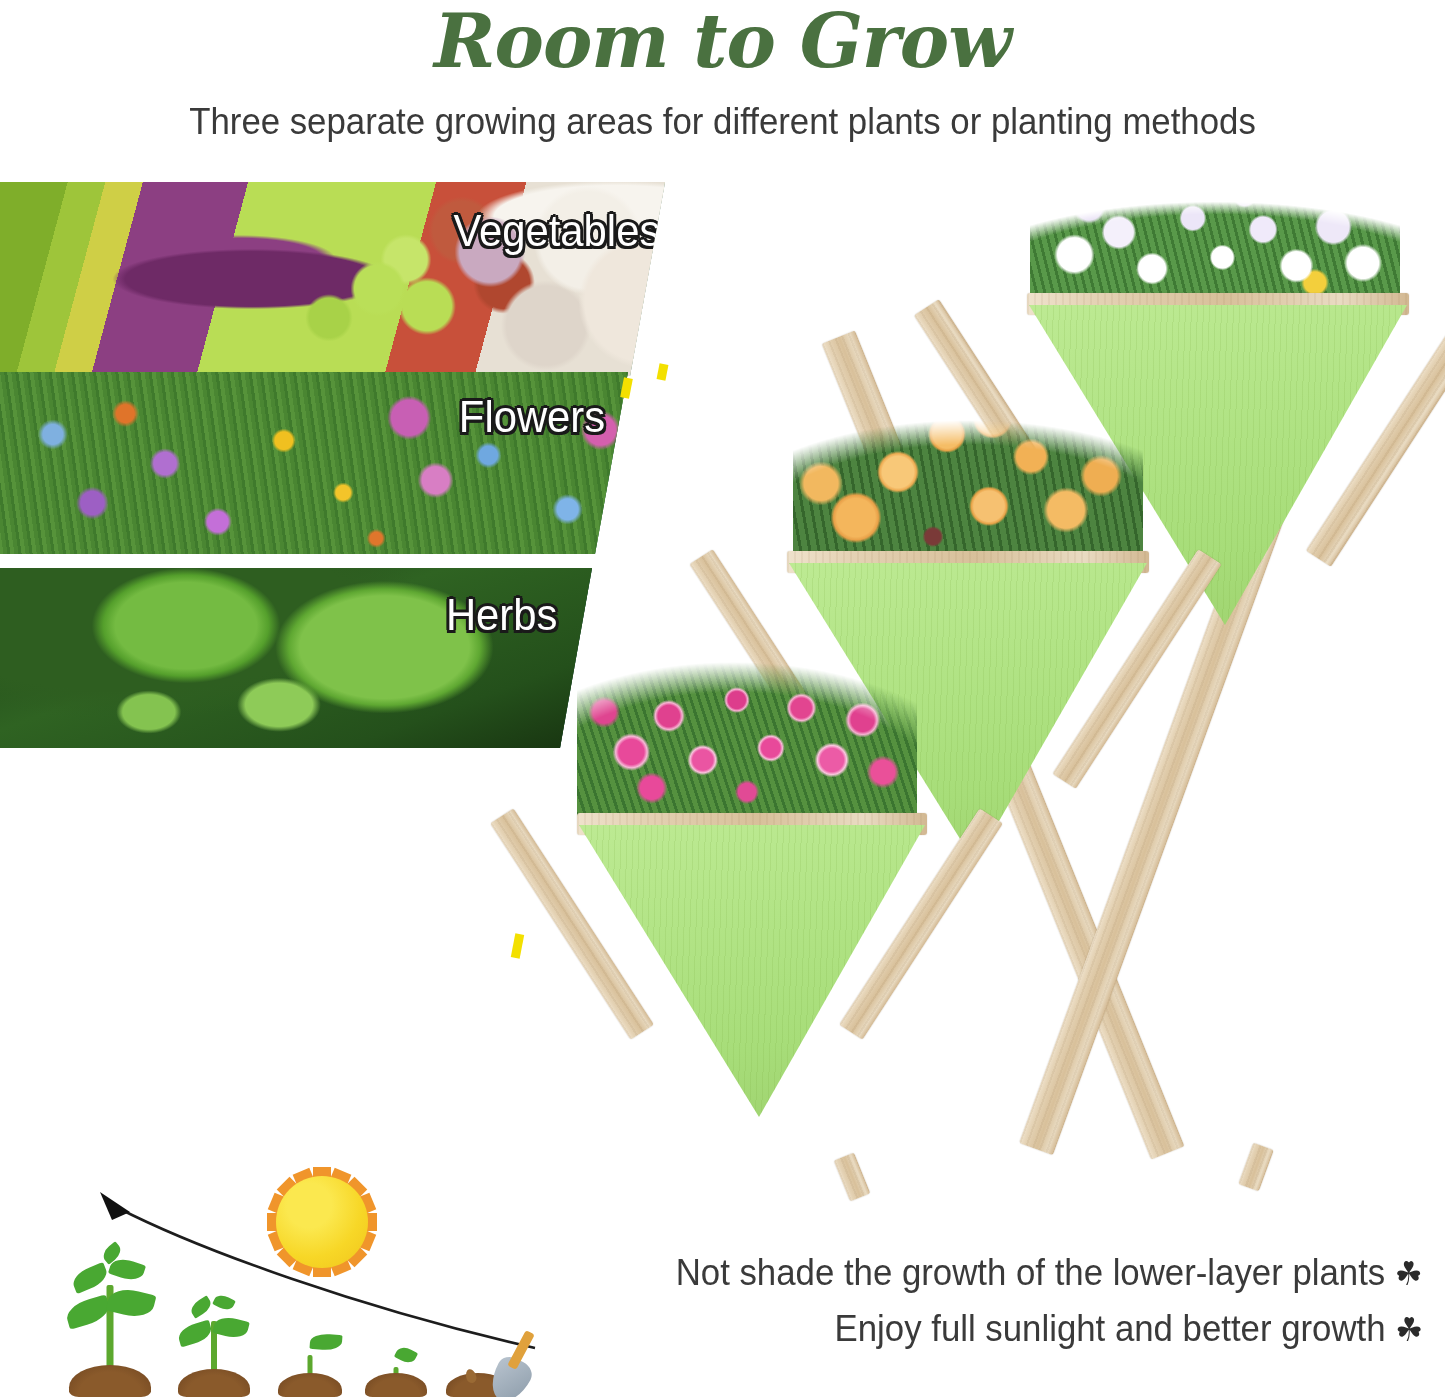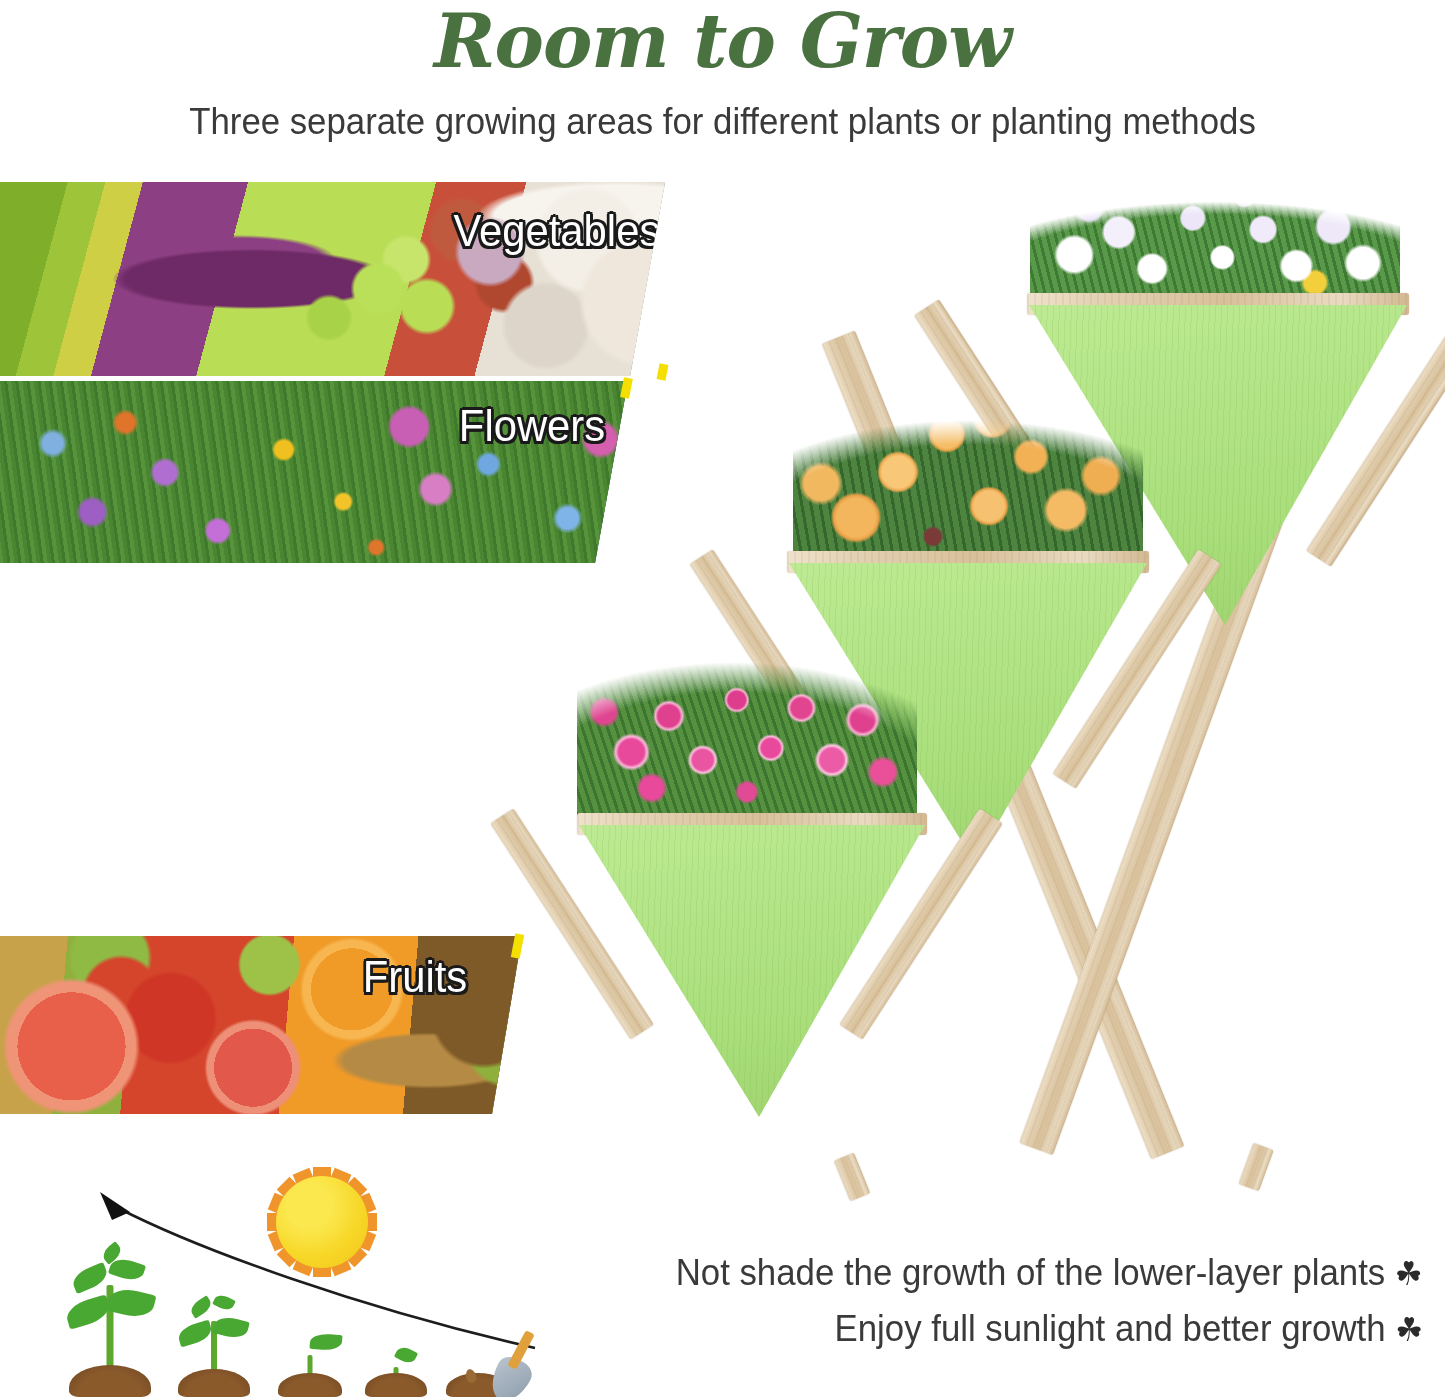--- a/index.html
+++ b/index.html
@@ -192,32 +192,32 @@
   <div class="subtitle">Three separate growing areas for different plants or planting methods</div>
 
   <div id="collage">
 
     <div class="strip" style="top:0px;height:194px;width:700px;clip-path:polygon(0 0, 665px 0, 630px 194px, 0 194px);">
       <div class="photo veg"></div>
       <div class="label" style="left:448px;top:24px;">Vegetables</div>
     </div>
     <div class="ystripe" style="left:658px;top:182px;height:16px;transform:rotate(11deg);"></div>
 
-    <div class="strip" style="top:199px;height:208px;width:660px;clip-path:polygon(0 0, 628px 0, 595px 182px, 0 182px);">
+    <div class="strip" style="top:190px;height:208px;width:660px;clip-path:polygon(0 0, 628px 0, 595px 182px, 0 182px);">
       <div class="photo flowers"></div>
       <div class="label" style="left:455px;top:20px;">Flowers</div>
     </div>
     <div class="ystripe" style="left:622px;top:196px;height:20px;transform:rotate(11deg);"></div>
 
-
-
-    <div class="strip" style="top:754px;height:178px;width:550px;clip-path:polygon(0 0, 522px 0, 492px 178px, 0 178px);">
-      <div class="photo fruits"></div>
-      <div class="label" style="left:360px;top:16px;">Fruits</div>
-    </div>
+    <div class="strip" style="top:386px;height:180px;width:620px;clip-path:polygon(0 0, 592px 0, 560px 180px, 0 180px);">
+      <div class="photo herbs"></div>
+      <div class="label" style="left:443px;top:22px;">Herbs</div>
+    </div>
+
+
     <div class="ystripe" style="left:513px;top:752px;height:24px;transform:rotate(11deg);"></div>
   </div>
 
   <div id="product">
 
     <div class="plank" style="left:430px;top:140px;width:36px;height:880px;transform:rotate(-22deg);transform-origin:50% 50%;"></div>
 
     <div class="plank" style="left:610px;top:150px;width:36px;height:860px;transform:rotate(20deg);transform-origin:50% 50%;"></div>
 
     <div class="soilcap" style="left:475px;top:0px;width:370px;height:140px;

